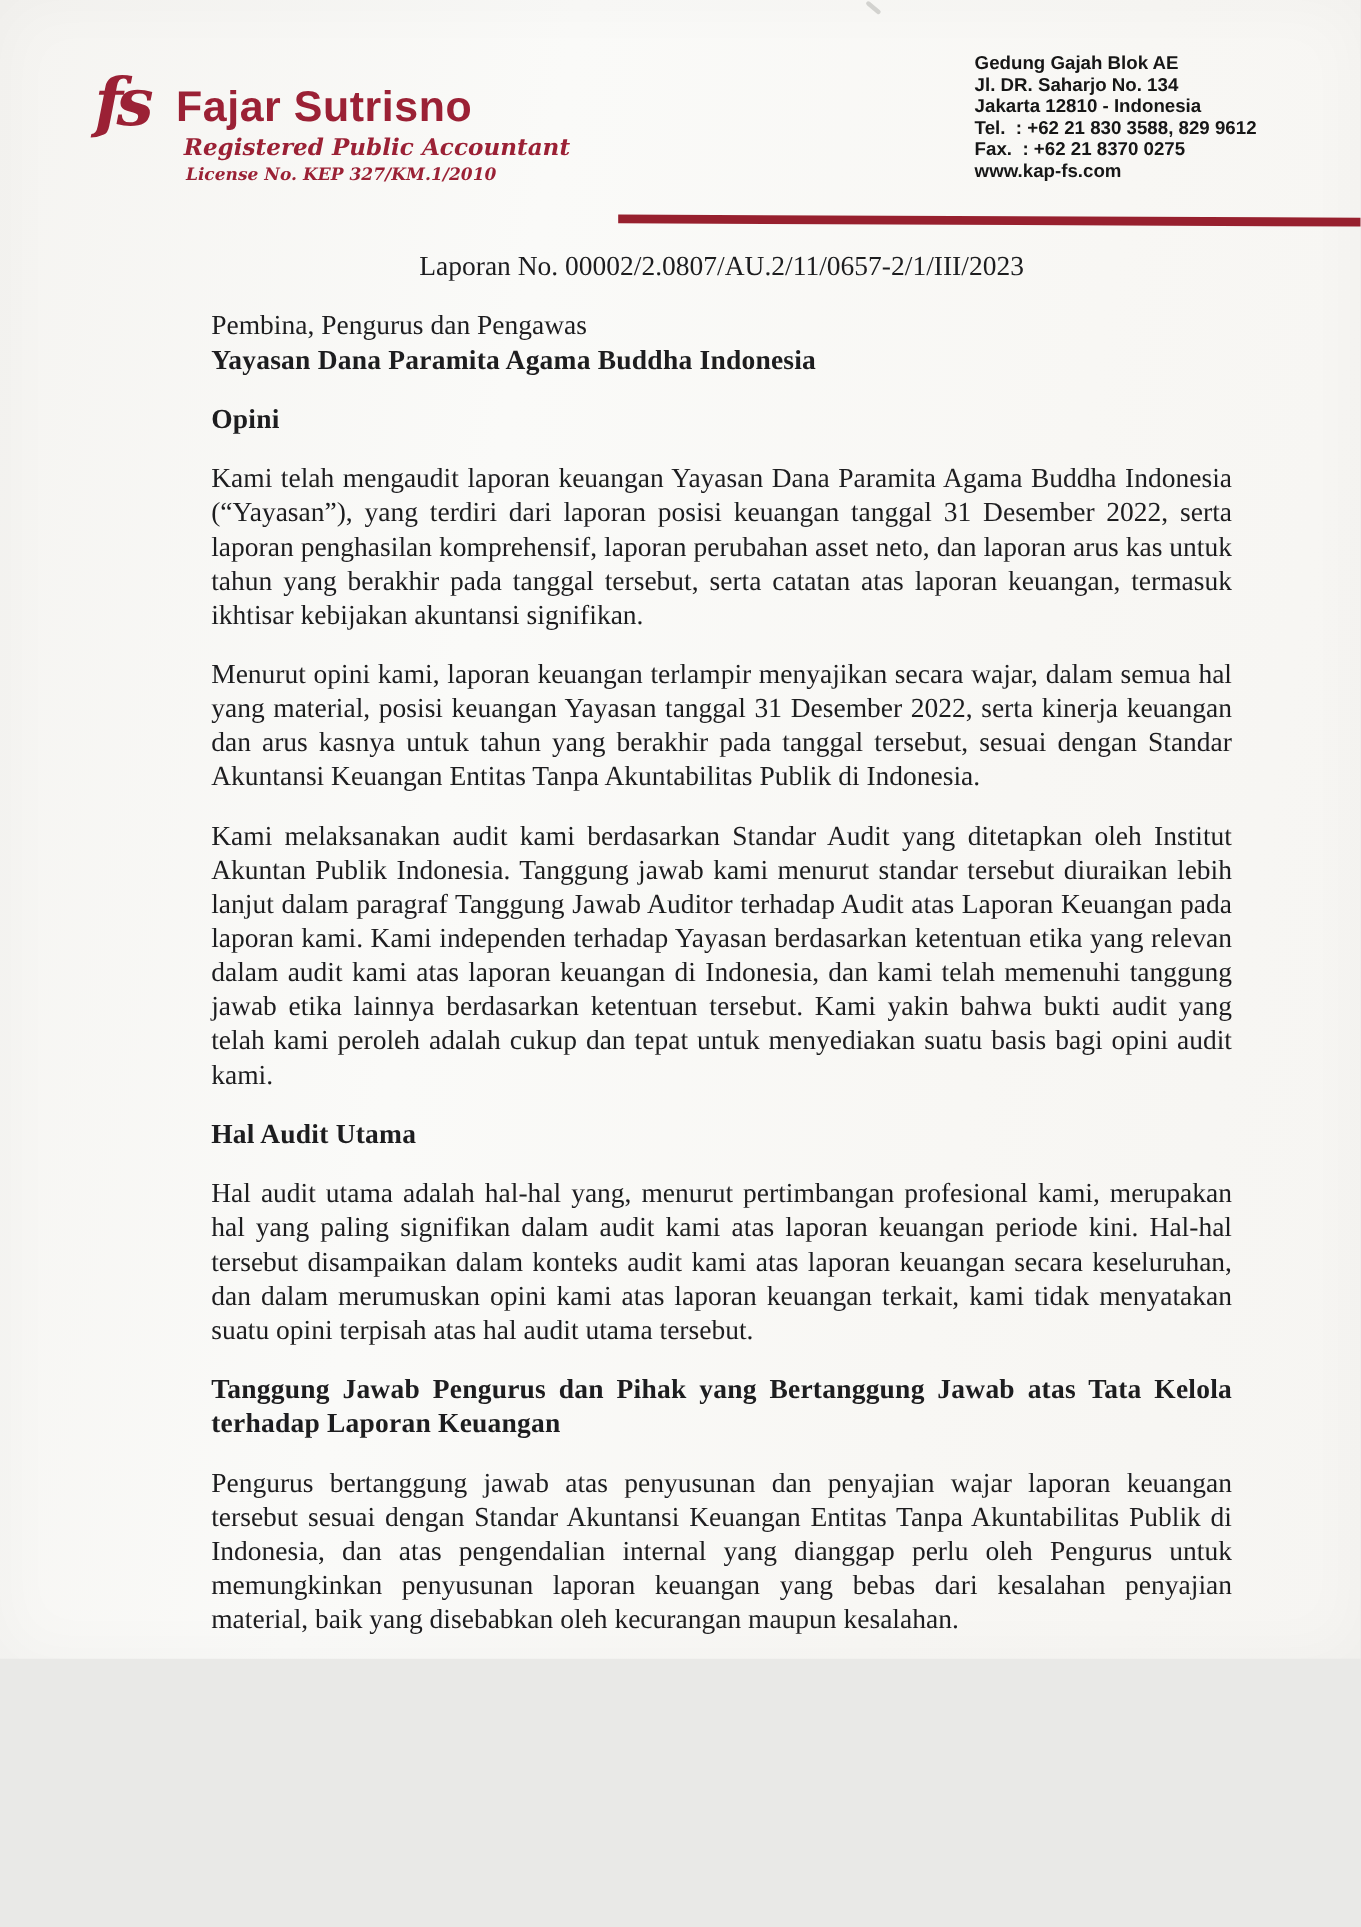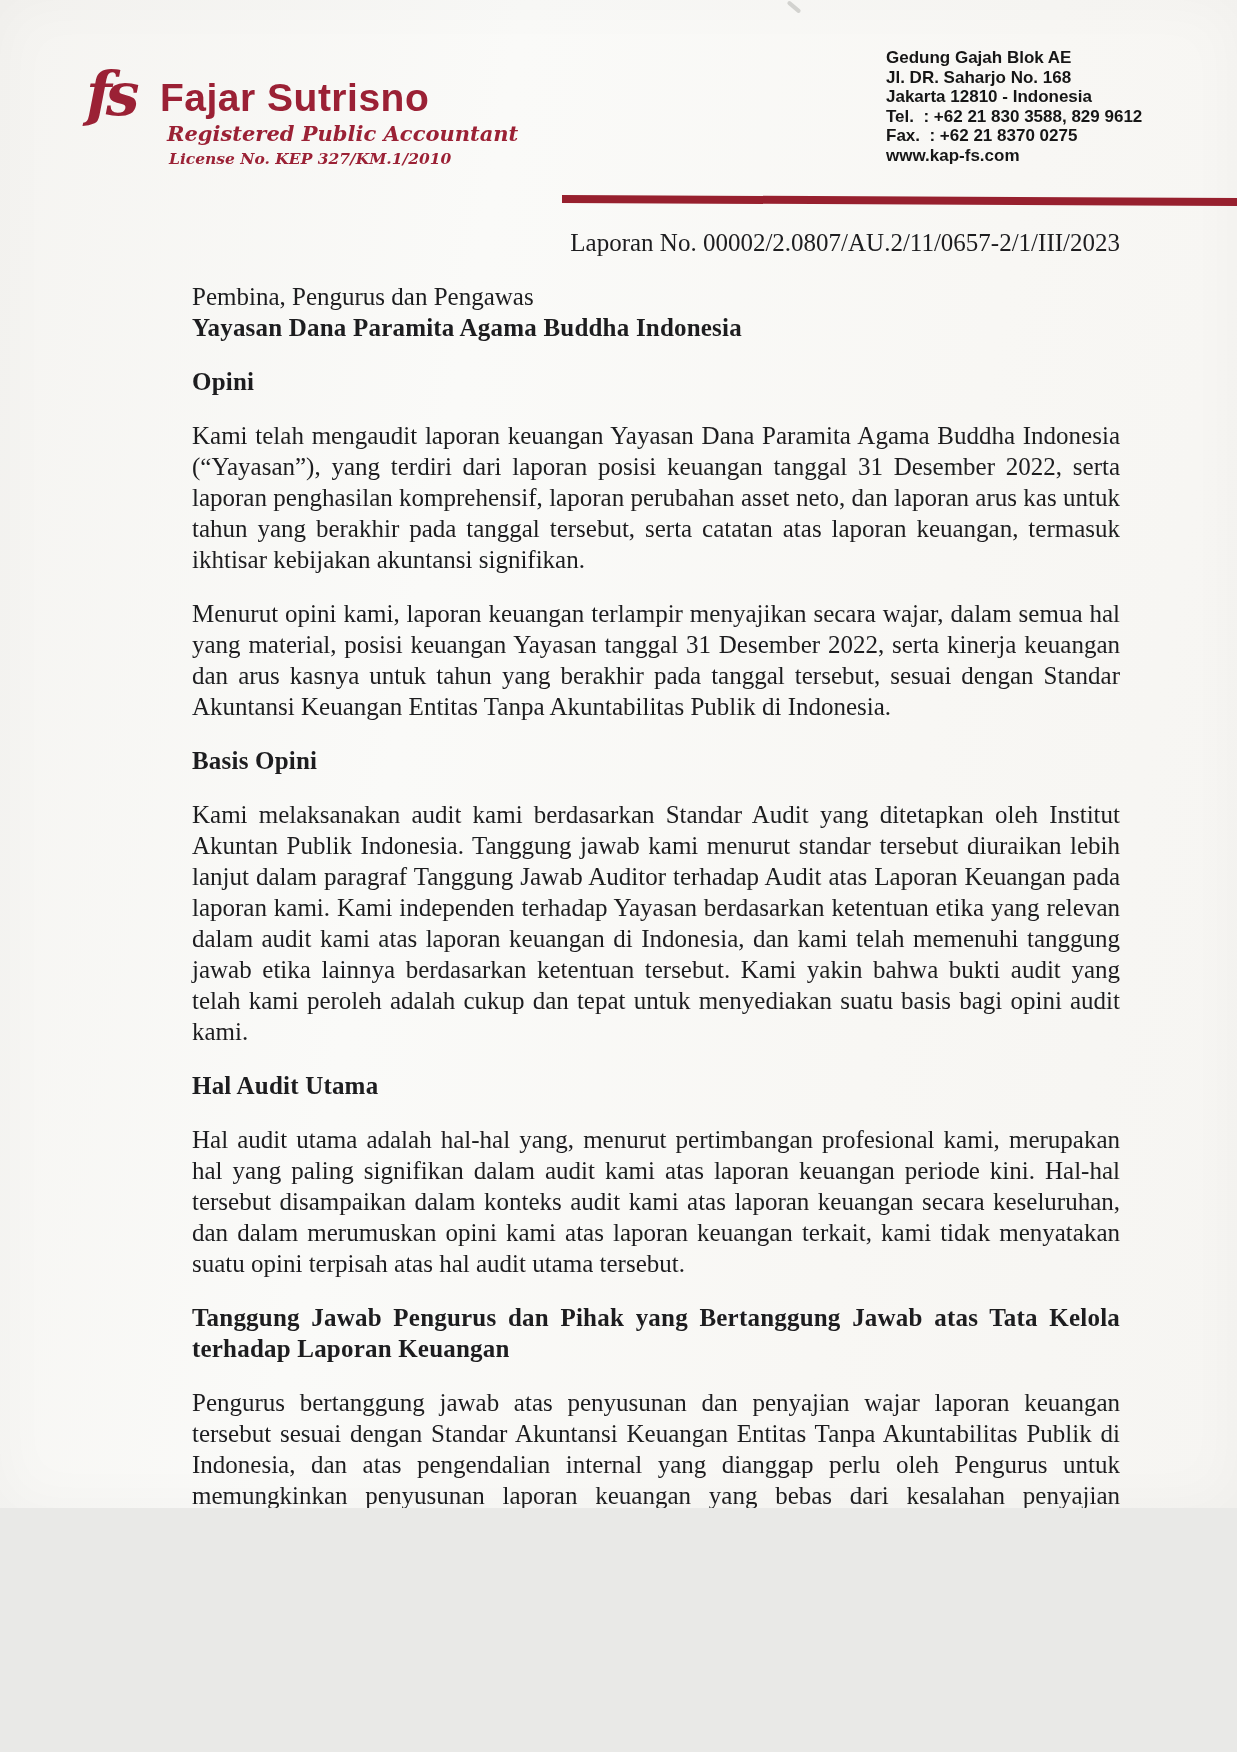--- a/index.html
+++ b/index.html
@@ -99,21 +99,21 @@
     line-height: 31px;
     text-align: justify;
   }
   .doc .title {
     font-weight: 700;
     letter-spacing: 0.3px;
     text-align: left;
     margin: 0 0 23px 0;
   }
   .doc .report-no {
-    text-align: right;
+    text-align: center;
     margin: 0 0 23px 0;
   }
   .doc .addressee {
     text-align: left;
     margin: 0 0 23px 0;
   }
   .doc .addressee .org { font-weight: 700; letter-spacing: 0.2px; }
   .doc h2 {
     font-size: 25px;
     font-weight: 700;
@@ -150,21 +150,21 @@
 <div class="page">
 
   <div>
     <div class="monogram">fs</div>
     <div class="firm-name">Fajar Sutrisno</div>
     <div class="firm-tagline">Registered Public Accountant</div>
     <div class="firm-license">License No. KEP 327/KM.1/2010</div>
 
     <div class="address">
       <div>Gedung Gajah Blok AE</div>
-      <div>Jl. DR. Saharjo No. 168</div>
+      <div>Jl. DR. Saharjo No. 134</div>
       <div>Jakarta 12810 - Indonesia</div>
       <div>Tel.  : +62 21 830 3588, 829 9612</div>
       <div>Fax.  : +62 21 8370 0275</div>
       <div>www.kap-fs.com</div>
     </div>
 
     <div class="header-rule"></div>
   </div>
 
   <div class="doc">
@@ -177,21 +177,20 @@
       <div class="org">Yayasan Dana Paramita Agama Buddha Indonesia</div>
     </div>
 
     <section>
       <h2>Opini</h2>
       <p>Kami telah mengaudit laporan keuangan Yayasan Dana Paramita Agama Buddha Indonesia (“Yayasan”), yang terdiri dari laporan posisi keuangan tanggal 31 Desember 2022, serta laporan penghasilan komprehensif, laporan perubahan asset neto, dan laporan arus kas untuk tahun yang berakhir pada tanggal tersebut, serta catatan atas laporan keuangan, termasuk ikhtisar kebijakan akuntansi signifikan.</p>
       <p>Menurut opini kami, laporan keuangan terlampir menyajikan secara wajar, dalam semua hal yang material, posisi keuangan Yayasan tanggal 31 Desember 2022, serta kinerja keuangan dan arus kasnya untuk tahun yang berakhir pada tanggal tersebut, sesuai dengan Standar Akuntansi Keuangan Entitas Tanpa Akuntabilitas Publik di Indonesia.</p>
     </section>
 
     <section>
-      <h2>Basis Opini</h2>
       <p>Kami melaksanakan audit kami berdasarkan Standar Audit yang ditetapkan oleh Institut Akuntan Publik Indonesia. Tanggung jawab kami menurut standar tersebut diuraikan lebih lanjut dalam paragraf Tanggung Jawab Auditor terhadap Audit atas Laporan Keuangan pada laporan kami. Kami independen terhadap Yayasan berdasarkan ketentuan etika yang relevan dalam audit kami atas laporan keuangan di Indonesia, dan kami telah memenuhi tanggung jawab etika lainnya berdasarkan ketentuan tersebut. Kami yakin bahwa bukti audit yang telah kami peroleh adalah cukup dan tepat untuk menyediakan suatu basis bagi opini audit kami.</p>
     </section>
 
     <section>
       <h2>Hal Audit Utama</h2>
       <p>Hal audit utama adalah hal-hal yang, menurut pertimbangan profesional kami, merupakan hal yang paling signifikan dalam audit kami atas laporan keuangan periode kini. Hal-hal tersebut disampaikan dalam konteks audit kami atas laporan keuangan secara keseluruhan, dan dalam merumuskan opini kami atas laporan keuangan terkait, kami tidak menyatakan suatu opini terpisah atas hal audit utama tersebut.</p>
     </section>
 
     <section>
       <h2>Tanggung Jawab Pengurus dan Pihak yang Bertanggung Jawab atas Tata Kelola terhadap Laporan Keuangan</h2>

